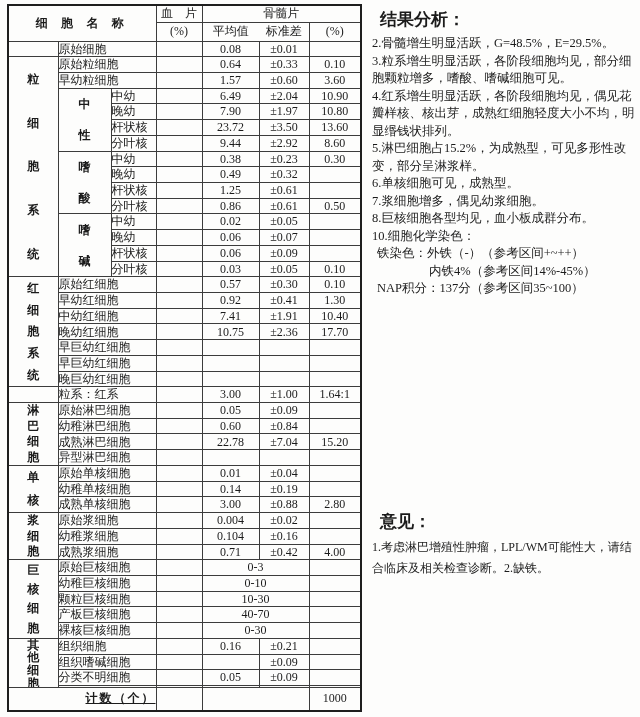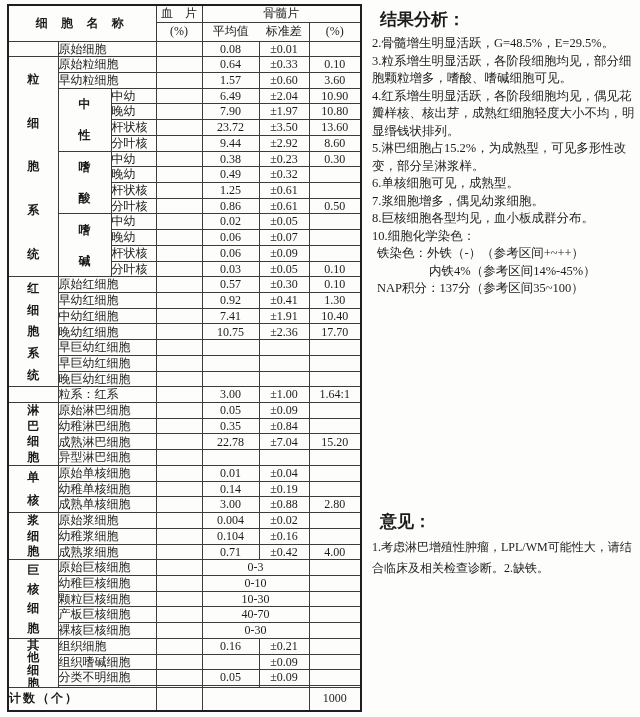--- a/index.html
+++ b/index.html
@@ -17,22 +17,22 @@
   td.center{text-align:center;}
   td.name{text-align:left;padding-left:3px;}
   td.noR{border-right:0;} td.noL{border-left:0;}
   .mslabels{display:flex;width:100%;}
   .mslabels span{text-align:center;}
   .mslabels .m{width:57px;} .mslabels .s{width:50px;}
   td.vcell{position:relative;font-family:"Liberation Sans",sans-serif;font-weight:bold;
     font-size:13px;}
   .vtxt{position:absolute;left:0;top:0;right:0;bottom:0;display:flex;flex-direction:column;
     align-items:center;justify-content:space-around;}
-  td.clabel{font-family:"Liberation Sans",sans-serif;font-weight:bold;text-align:left;
-    letter-spacing:2px;}
+  td.clabel{font-family:"Liberation Sans",sans-serif;font-weight:bold;text-align:right;
+    letter-spacing:2px;text-decoration:underline;}
   
   .panel{position:absolute;left:372px;top:8px;width:266px;}
   .ptitle{font-family:Liberation Mono, monospace;font-weight:bold;font-size:17px;
     margin:0 0 4px 8px;}
   .aline{font-size:12.5px;line-height:17.5px;width:265px;}
   .aline.ind1{margin-left:5px;}
   .aline.ind2{margin-left:57px;}
   .opinion{position:absolute;left:372px;top:510px;width:266px;}
   .oline{font-size:12px;line-height:21px;width:265px;}
 </style>
@@ -285,21 +285,21 @@
           </td>
     <td class="name" colspan="2">原始淋巴细胞</td>
     <td></td>
     <td class="center noR">0.05</td>
     <td class="center noL">±0.09</td>
     <td class="center"></td>
   </tr>
   <tr>
     <td class="name" colspan="2">幼稚淋巴细胞</td>
     <td></td>
-    <td class="center noR">0.35</td>
+    <td class="center noR">0.60</td>
     <td class="center noL">±0.84</td>
     <td class="center"></td>
   </tr>
   <tr>
     <td class="name" colspan="2">成熟淋巴细胞</td>
     <td></td>
     <td class="center noR">22.78</td>
     <td class="center noL">±7.04</td>
     <td class="center">15.20</td>
   </tr>

